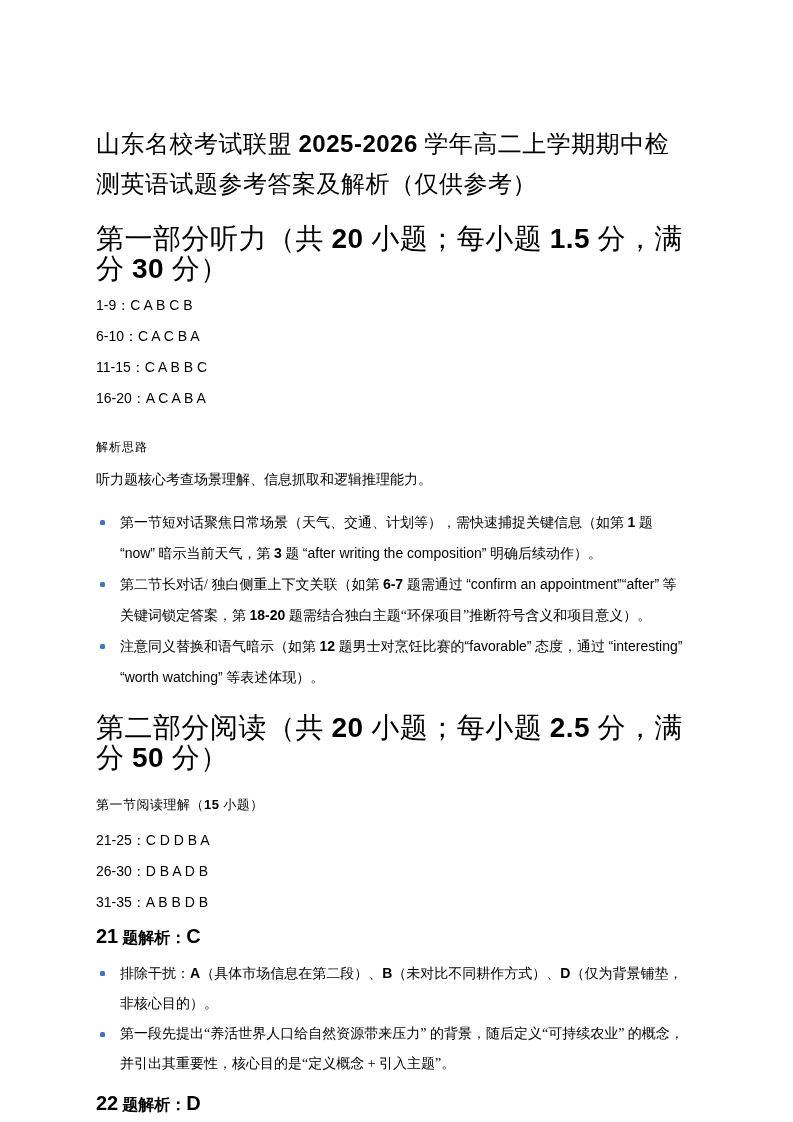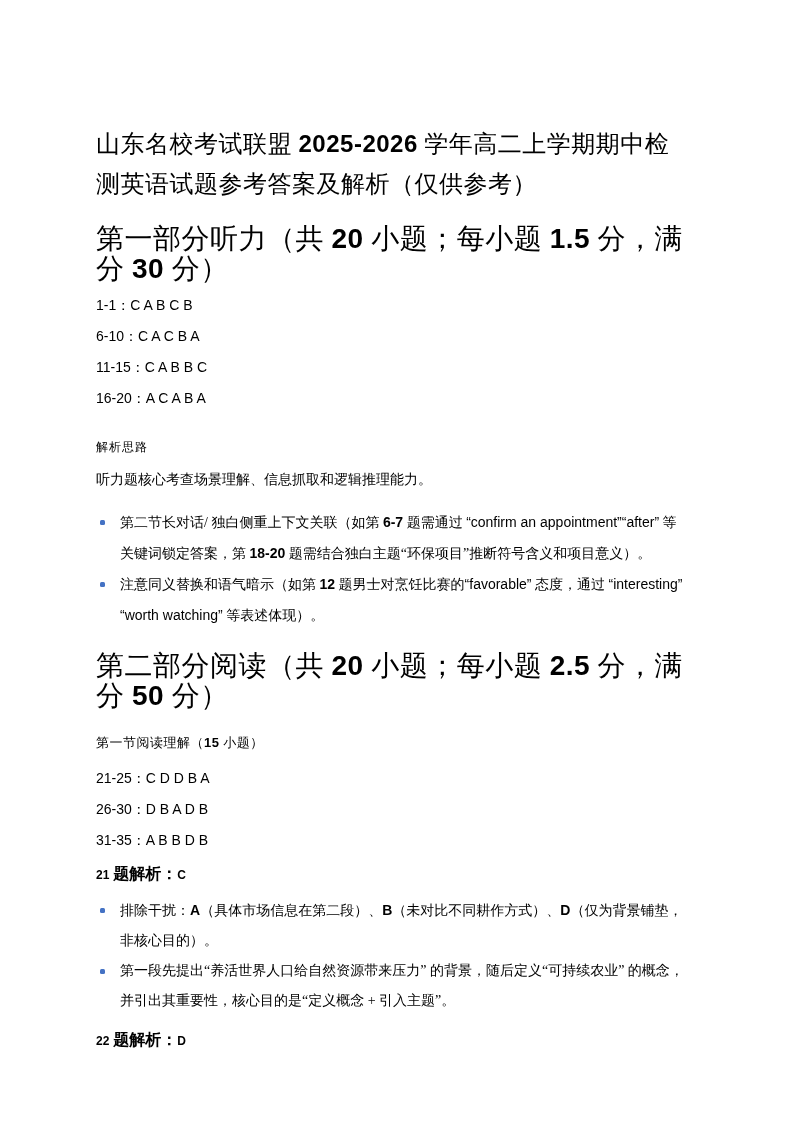--- a/index.html
+++ b/index.html
@@ -44,42 +44,43 @@
     width:5px;height:5px;border-radius:1.5px;
     background:var(--bullet-color,#4472C4);
   }
   .section-heading{
     font-size:13px;font-weight:400;line-height:28px;margin:18px 0 0;
     letter-spacing:0.5px;
   }
   .question-heading{
     font-size:16px;font-weight:700;line-height:24px;margin:12px 0 0;
   }
-  .question-heading .b{font-size:12px;}
+  .question-heading .b{font-size:20px;}
   .q-list{margin-top:8px;}
 </style>
 </head>
 <body>
 
 <div class="page">
 
   <h1 class="doc-title"><span>山东名校考试联盟 </span><span class="b">2025-2026</span><span> 学年高二上学期期中检测英语试题参考答案及解析（仅供参考）</span></h1>
 
   <h2 class="part-heading"><span>第一部分听力（共 </span><span class="b">20</span><span> 小题；每小题 </span><span class="b">1.5</span><span> 分，满分 </span><span class="b">30</span><span> 分）</span></h2>
 
-  <p class="answers">1-1：C A B C B</p>
+  <p class="answers">1-9：C A B C B</p>
   <p class="answers">6-10：C A C B A</p>
   <p class="answers">11-15：C A B B C</p>
   <p class="answers">16-20：A C A B A</p>
 
   <h3 class="analysis-heading">解析思路</h3>
 
   <p class="body-text">听力题核心考查场景理解、信息抓取和逻辑推理能力。</p>
 
   <ul class="bullet-list">
+    <li class="bullet-item"><span>第一节短对话聚焦日常场景（天气、交通、计划等），需快速捕捉关键信息（如第 </span><span class="b">1</span><span> 题 </span><span class="en">“now”</span><span> 暗示当前天气，第 </span><span class="b">3</span><span> 题 </span><span class="en">“after writing the composition”</span><span> 明确后续动作）。</span></li>
     <li class="bullet-item"><span>第二节长对话/ 独白侧重上下文关联（如第 </span><span class="b">6-7</span><span> 题需通过 </span><span class="en">“confirm an appointment”“after”</span><span> 等关键词锁定答案，第 </span><span class="b">18-20</span><span> 题需结合独白主题“环保项目”推断符号含义和项目意义）。</span></li>
     <li class="bullet-item"><span>注意同义替换和语气暗示（如第 </span><span class="b">12</span><span> 题男士对烹饪比赛的</span><span class="en">“favorable”</span><span> 态度，通过 </span><span class="en">“interesting”“worth watching”</span><span> 等表述体现）。</span></li>
   </ul>
 
   <h2 class="part-heading"><span>第二部分阅读（共 </span><span class="b">20</span><span> 小题；每小题 </span><span class="b">2.5</span><span> 分，满分 </span><span class="b">50</span><span> 分）</span></h2>
 
   <h3 class="section-heading"><span>第一节阅读理解（</span><span class="b">15</span><span> 小题）</span></h3>
 
   <p class="answers">21-25：C D D B A</p>
   <p class="answers">26-30：D B A D B</p>

